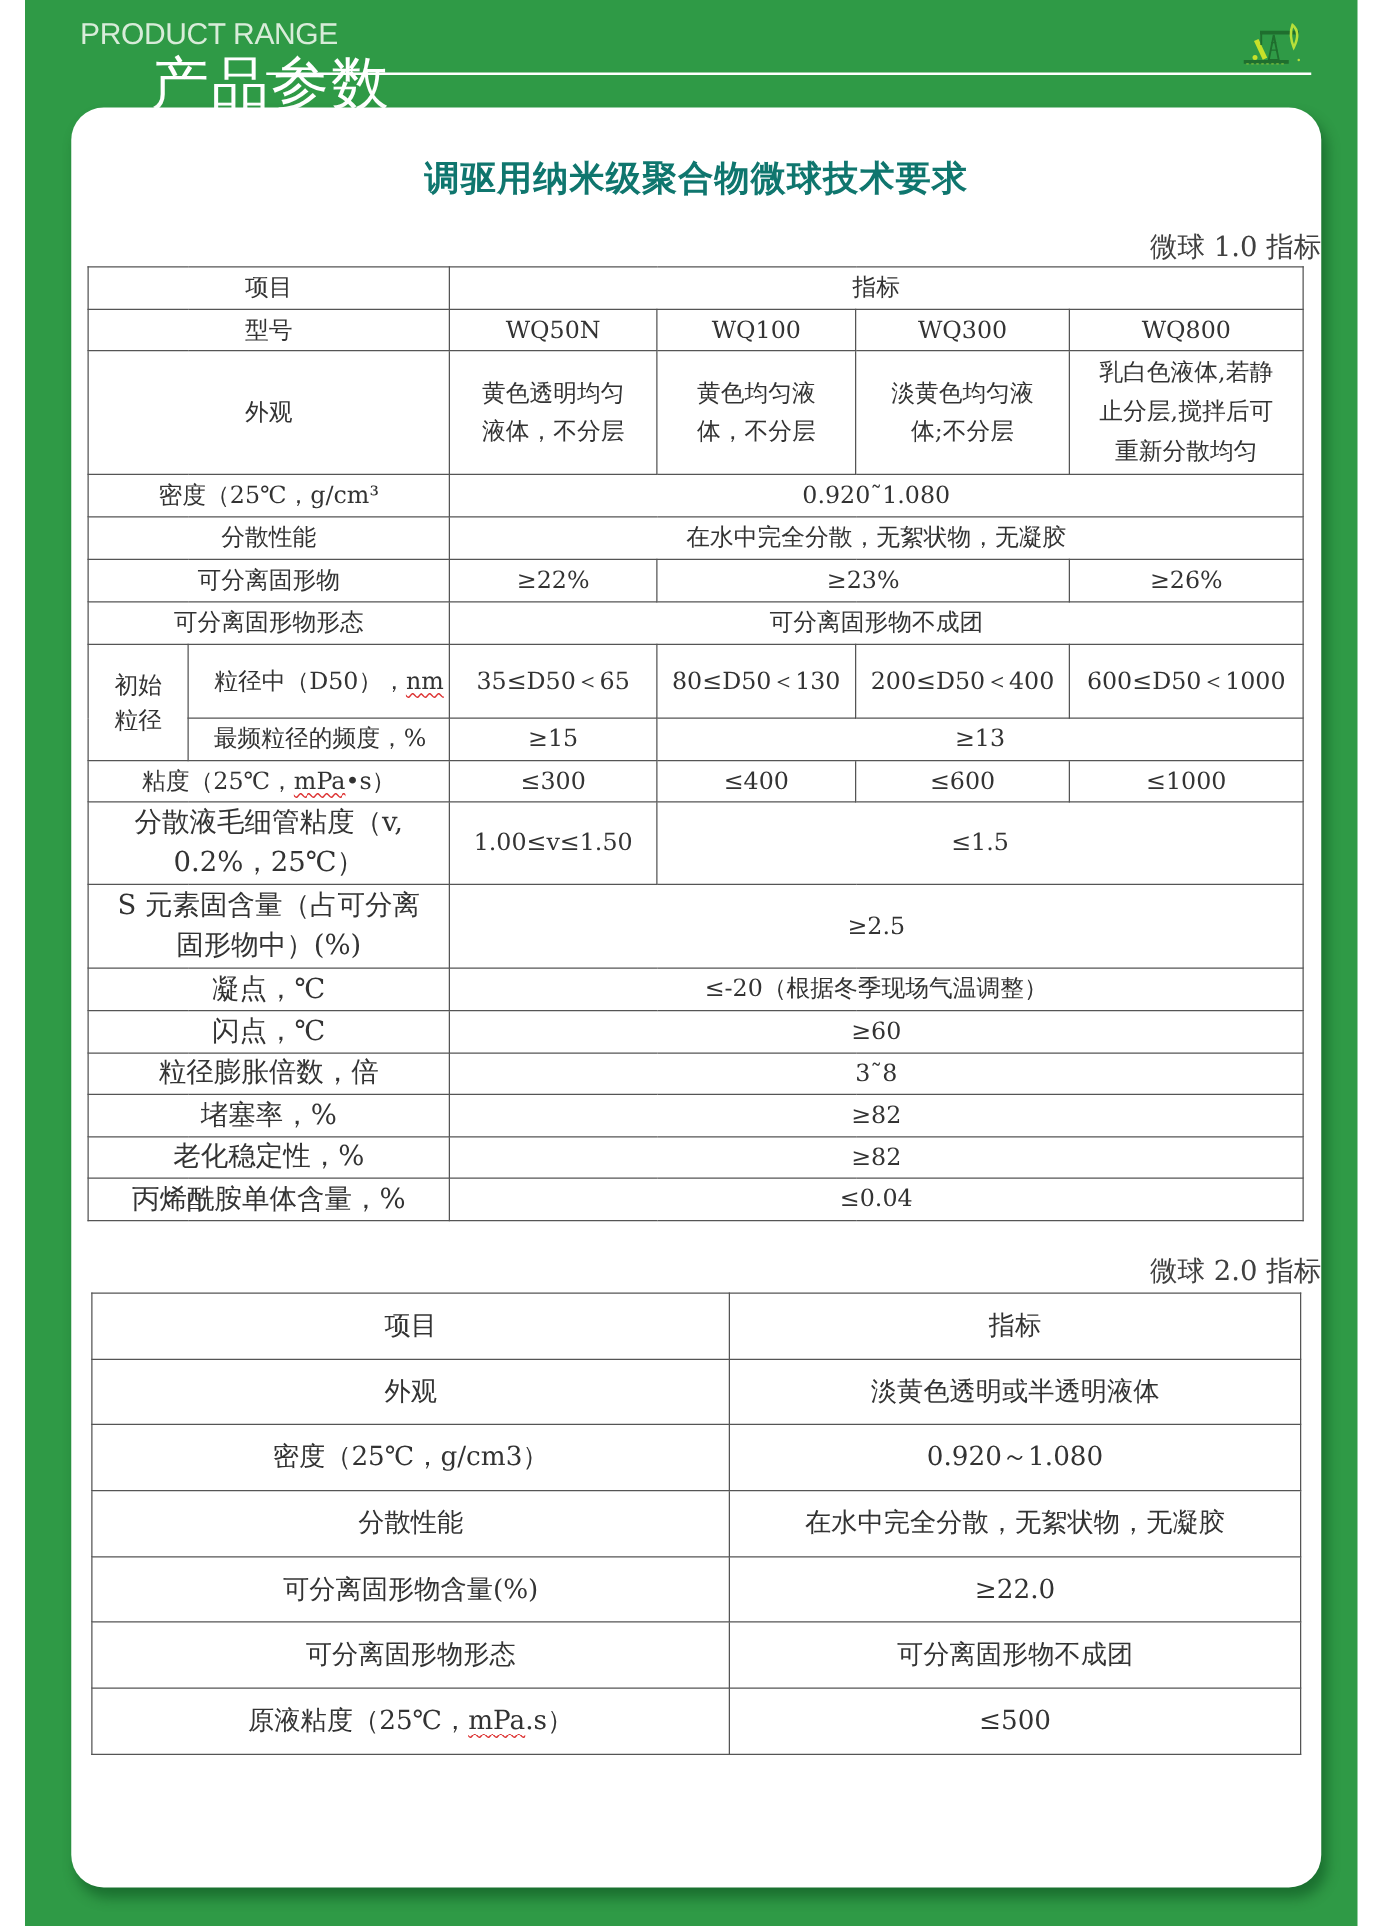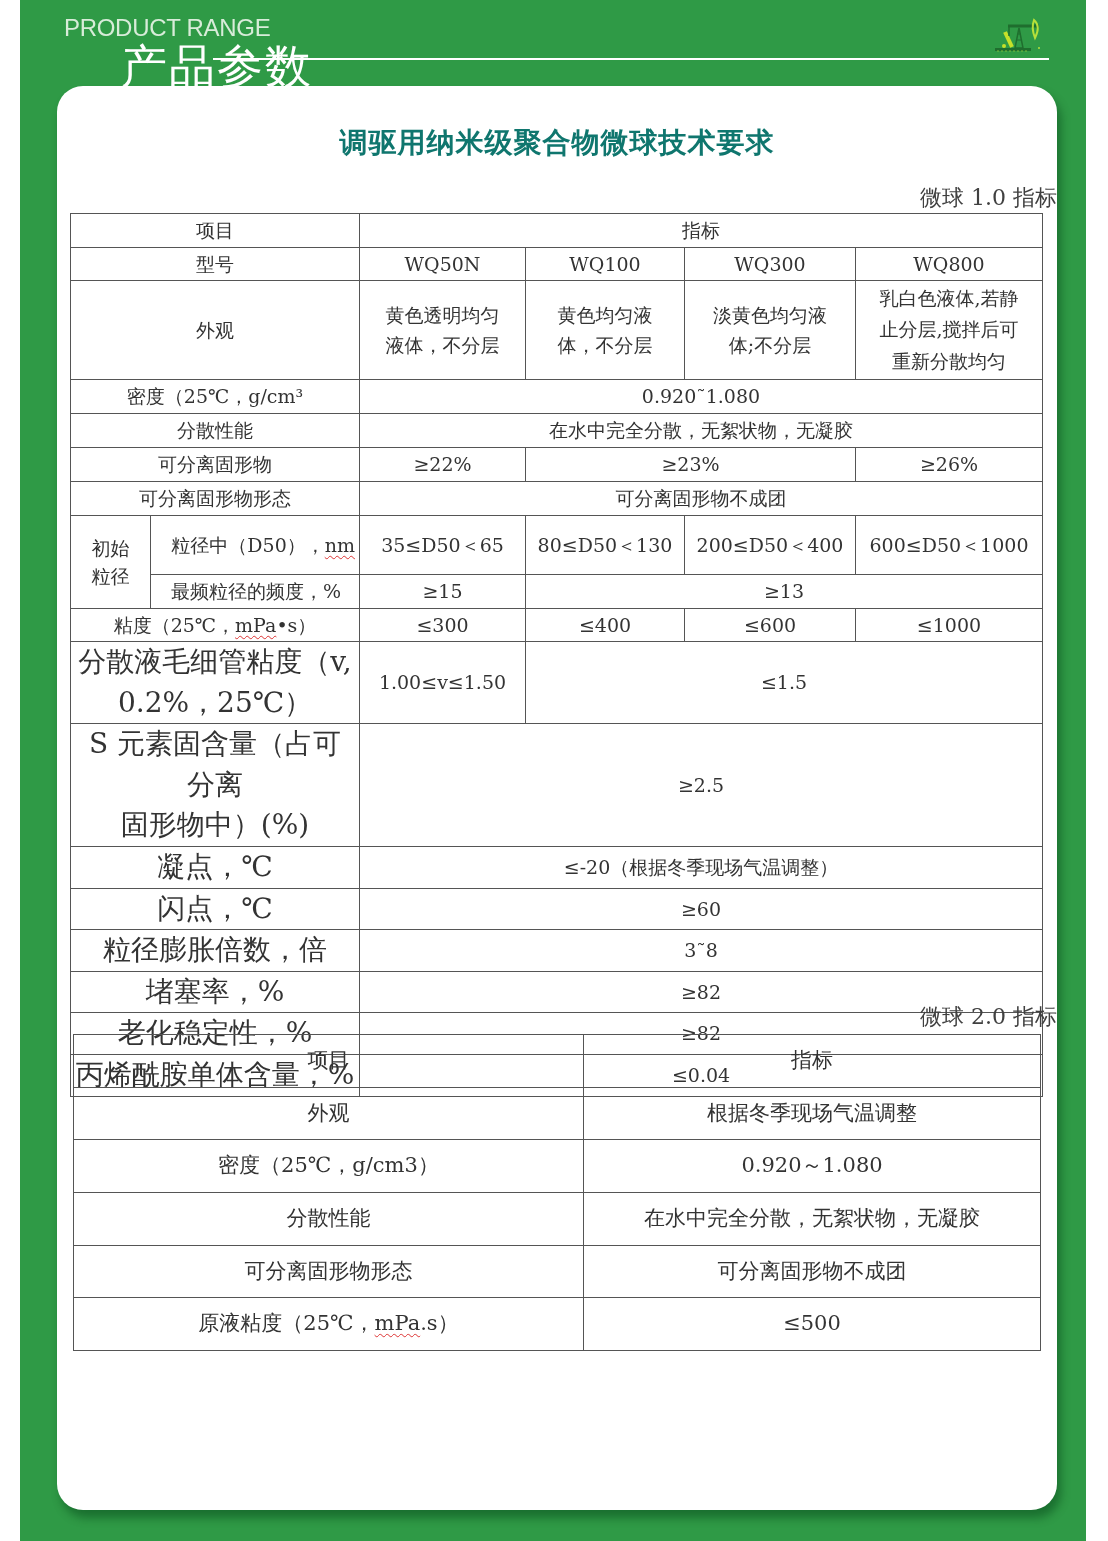--- a/index.html
+++ b/index.html
@@ -43,21 +43,21 @@
     }
     .cap1 { left: 57px; top: 183px; width: 1000px; }
     .cap2 { left: 57px; top: 1002px; width: 1000px; }
 
     table.spec { position: absolute; border-collapse: collapse; table-layout: fixed; }
     table.spec td {
       border: 1.5px solid #555; text-align: center; vertical-align: middle;
       font-size: 19px; color: #333; line-height: 1.6; padding: 0 4px;
     }
     #t1 { left: 70px; top: 213px; width: 972px; }
-    #t1 td.big { font-size: 28px; line-height: 1.45; }
+    #t1 td.big { font-size: 22px; line-height: 1.45; }
     #t2 { left: 73px; top: 1034px; width: 967px; }
     #t2 td { height: 52.7px; font-size: 21px; }
     .wavy { text-decoration: underline wavy #d33; text-decoration-thickness: 1px; text-underline-offset: 3px; }
   </style>
 </head>
 <body>
 
 <div class="green-bg"></div>
 <div class="header-en">PRODUCT RANGE</div>
 <div class="header-cn">产品参数</div>
@@ -213,31 +213,35 @@
       <col style="width:510px">
       <col style="width:457px">
     </colgroup>
   <tbody>
       <tr>
     <td>项目</td>
     <td>指标</td>
   </tr>
   <tr>
     <td>外观</td>
-    <td>根据冬季现场气温调整</td>
+    <td>淡黄色透明或半透明液体</td>
   </tr>
   <tr>
     <td>密度（25℃，g/cm3）</td>
     <td>0.920～1.080</td>
   </tr>
   <tr>
     <td>分散性能</td>
     <td>在水中完全分散，无絮状物，无凝胶</td>
   </tr>
   <tr>
+    <td>可分离固形物含量(%)</td>
+    <td>≥22.0</td>
+  </tr>
+  <tr>
     <td>可分离固形物形态</td>
     <td>可分离固形物不成团</td>
   </tr>
   <tr>
     <td><span>原液粘度（25℃，</span><span class="wavy">mPa</span><span>.s）</span></td>
     <td>≤500</td>
   </tr>
 </tbody>
   </table>
 

